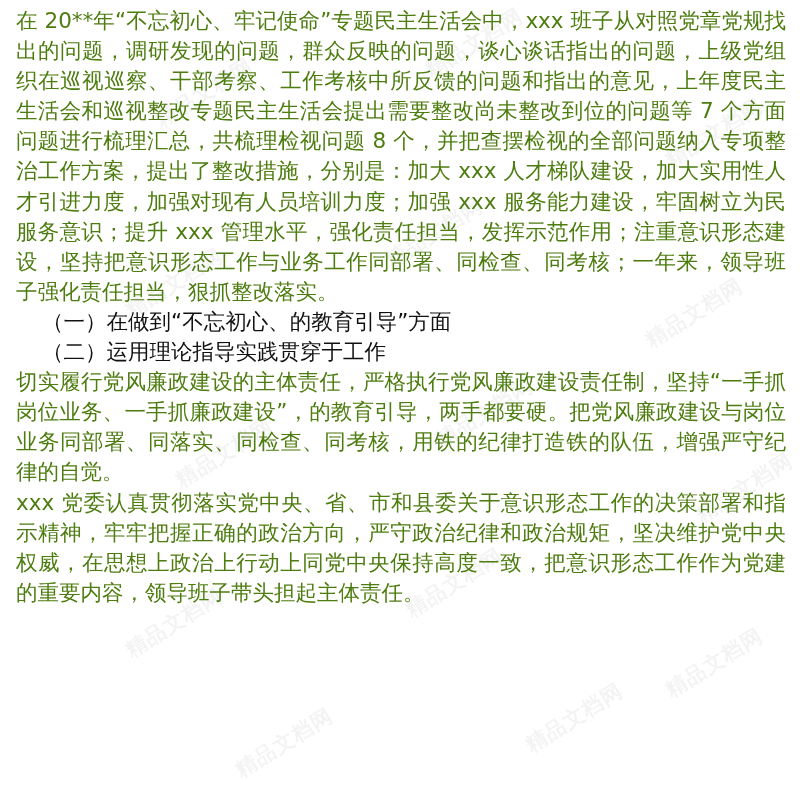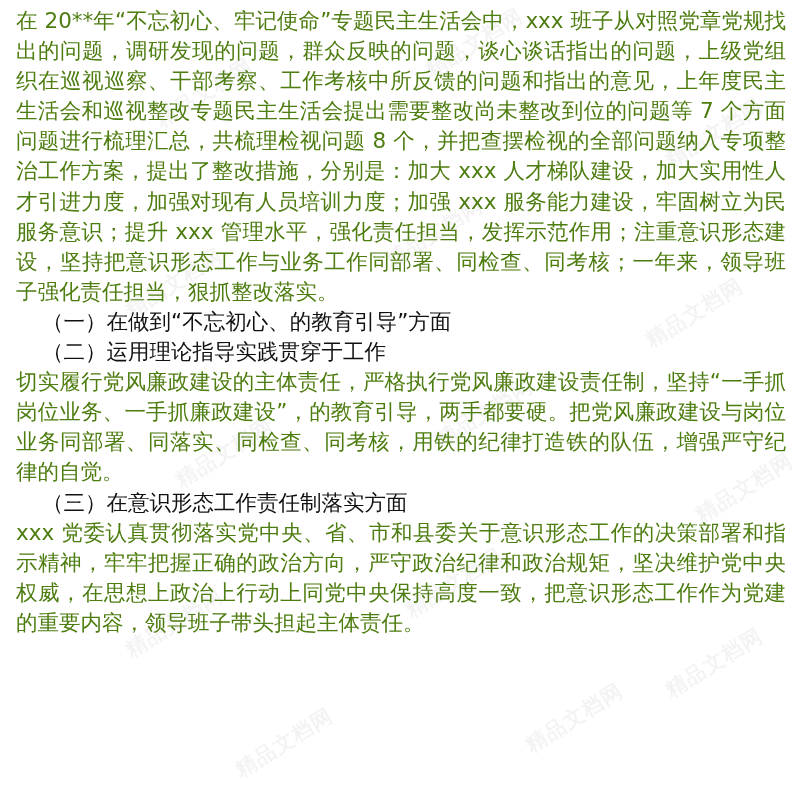--- a/index.html
+++ b/index.html
@@ -96,17 +96,16 @@
       <span class="watermark" style="left: 660px; top: 680px; opacity: 0.045; transform: rotate(-32deg);">精品文档网</span>
       <span class="watermark" style="left: 230px; top: 760px; opacity: 0.045; transform: rotate(-32deg);">精品文档网</span>
       <span class="watermark" style="left: 520px; top: 735px; opacity: 0.045; transform: rotate(-32deg);">精品文档网</span>
     </div>
 
   <div class="doc-body">
       <p class="para first-line-top">在 20**年“不忘初心、牢记使命”专题民主生活会中，xxx 班子从对照党章党规找出的问题，调研发现的问题，群众反映的问题，谈心谈话指出的问题，上级党组织在巡视巡察、干部考察、工作考核中所反馈的问题和指出的意见，上年度民主生活会和巡视整改专题民主生活会提出需要整改尚未整改到位的问题等 7 个方面问题进行梳理汇总，共梳理检视问题 8 个，并把查摆检视的全部问题纳入专项整治工作方案，提出了整改措施，分别是：加大 xxx 人才梯队建设，加大实用性人才引进力度，加强对现有人员培训力度；加强 xxx 服务能力建设，牢固树立为民服务意识；提升 xxx 管理水平，强化责任担当，发挥示范作用；注重意识形态建设，坚持把意识形态工作与业务工作同部署、同检查、同考核；一年来，领导班子强化责任担当，狠抓整改落实。</p>
       <p class="heading">（一）在做到“不忘初心、的教育引导”方面</p>
       <p class="heading">（二）运用理论指导实践贯穿于工作</p>
       <p class="para">切实履行党风廉政建设的主体责任，严格执行党风廉政建设责任制，坚持“一手抓岗位业务、一手抓廉政建设”，的教育引导，两手都要硬。把党风廉政建设与岗位业务同部署、同落实、同检查、同考核，用铁的纪律打造铁的队伍，增强严守纪律的自觉。</p>
-      <p class="heading">（三）在意识形态工作责任制落实方面</p>
       <p class="para">xxx 党委认真贯彻落实党中央、省、市和县委关于意识形态工作的决策部署和指示精神，牢牢把握正确的政治方向，严守政治纪律和政治规矩，坚决维护党中央权威，在思想上政治上行动上同党中央保持高度一致，把意识形态工作作为党建的重要内容，领导班子带头担起主体责任。</p>
     </div>
 
 </div>
 
 </body></html>

